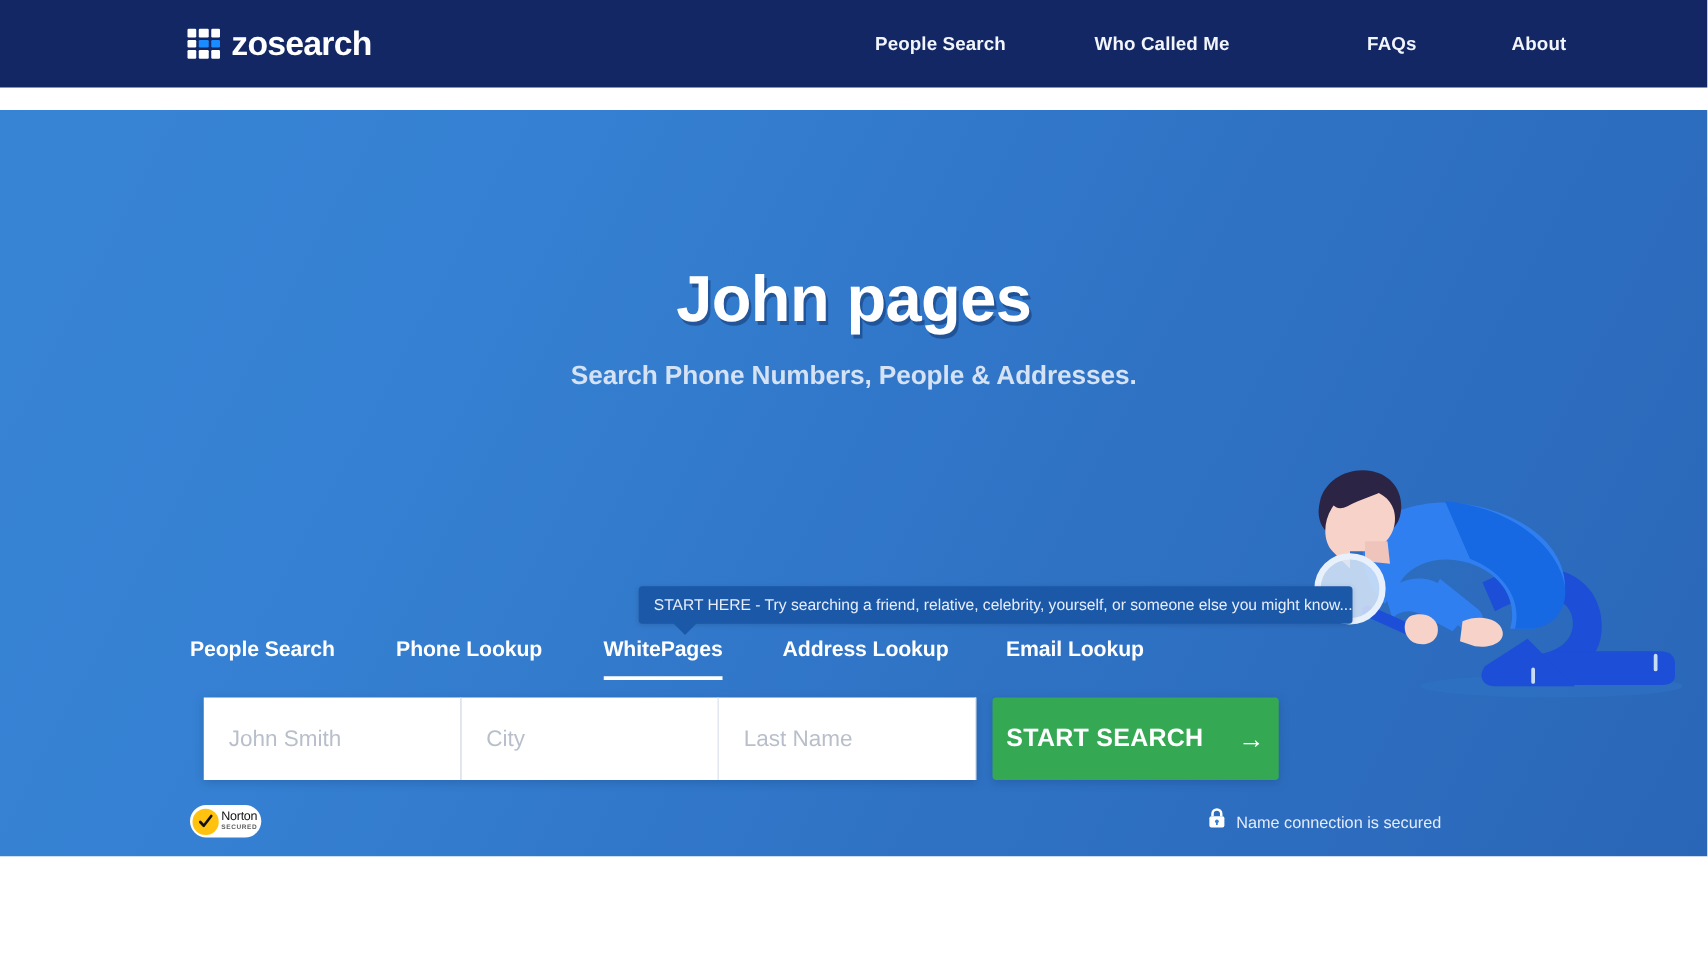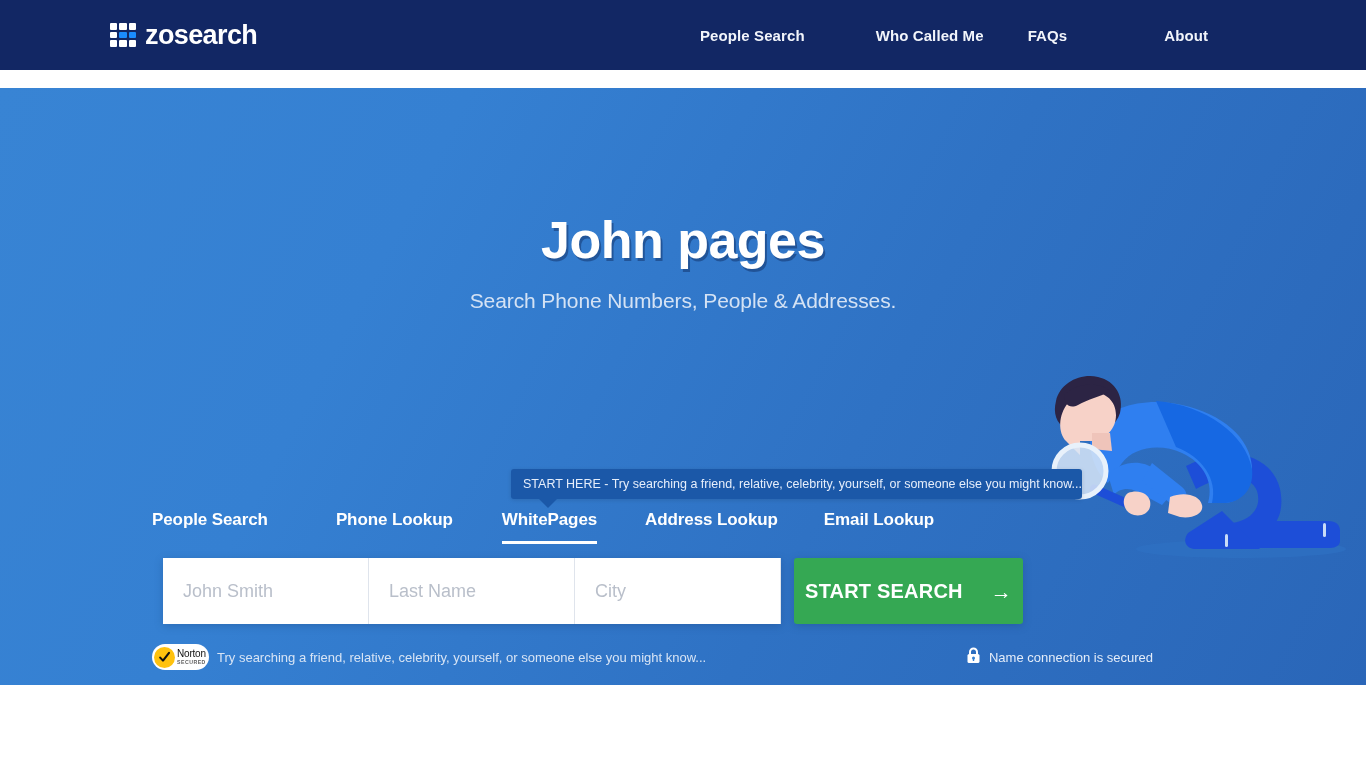--- a/index.html
+++ b/index.html
@@ -12,20 +12,21 @@
     font-family: "Liberation Sans", sans-serif;
   }
 
   
   .site-header {
     height: 70px;
     background: #122764;
     display: flex;
     align-items: center;
     position: relative;
+    padding-left: 40px;
   }
 
   .logo-wrap {
     display: flex;
     align-items: center;
     margin-left: 110px;
     gap: 9px;
     cursor: pointer;
   }
 
@@ -58,22 +59,22 @@
   }
   .main-nav a {
     color: #f2f5fb;
     font-size: 15px;
     font-weight: 600;
     text-decoration: none;
     letter-spacing: 0.1px;
     white-space: nowrap;
   }
   .nav-people  { margin-right: 71px; }
-  .nav-who     { margin-right: 44px; }
-  .nav-faqs    { margin-right: 97px; text-align: center; }
+  .nav-who     { margin-right: 110px; }
+  .nav-faqs    { margin-right: 76px; text-align: center; }
 
   
   .header-gap { height: 18px; background: #ffffff; }
 
   
   .hero {
     position: relative;
     height: 597px;
     background: linear-gradient(118deg, #3884d4 0%, #3580d2 28%, #2f72c4 62%, #2a66b8 100%);
     overflow: hidden;
@@ -90,21 +91,21 @@
     text-shadow: 2px 3px 0 rgba(14,40,90,0.45);
     position: relative;
     z-index: 4;
   }
 
   .hero-sub {
     margin-top: 21px;
     text-align: center;
     color: #d4e2f4;
     font-size: 21px;
-    font-weight: 400;
+    font-weight: 700;
     letter-spacing: -0.1px;
     position: relative;
     z-index: 4;
   }
 
   
   .illustration {
     position: absolute;
     right: 10px;
     top: 283px;
@@ -152,21 +153,21 @@
     color: #ffffff;
     font-size: 17px;
     font-weight: 700;
     padding-bottom: 11px;
     cursor: pointer;
     white-space: nowrap;
     border-bottom: 3px solid transparent;
     letter-spacing: -0.1px;
   }
   .tab + .tab { margin-left: 0; }
-  .tab.gap1 { margin-left: 68px; }
+  .tab.gap1 { margin-left: 49px; }
   .tab.gap2 { margin-left: 49px; }
   .tab.gap3 { margin-left: 48px; }
   .tab.gap4 { margin-left: 46px; }
   .tab.active { border-bottom-color: #ffffff; }
 
   
   .search-bar {
     position: absolute;
     left: 163px;
     top: 470px;
@@ -390,22 +391,22 @@
   <div class="tabs">
     <div class="tab">People Search</div>
     <div class="tab gap1">Phone Lookup</div>
     <div class="tab gap2 active">WhitePages</div>
     <div class="tab gap3">Address Lookup</div>
     <div class="tab gap4">Email Lookup</div>
   </div>
 
   <div class="search-bar">
     <input class="field field-first" type="text" placeholder="John Smith" style="">
+    <input class="field field-city" type="text" placeholder="City" style="">
     <input class="field field-last" type="text" placeholder="Last Name" style="">
-    <input class="field field-city" type="text" placeholder="City" style="">
 
 
     <button class="start-search">
       <span>START SEARCH</span>
       <span class="arrow">→</span>
     </button>
   </div>
 
   <div class="foot-row">
 
@@ -414,21 +415,20 @@
         <svg width="13" height="13" viewBox="0 0 13 13">
           <path d="M2.2 6.6 L5 9.6 L11 1.8" stroke="#111111" stroke-width="2.1" fill="none" stroke-linecap="round" stroke-linejoin="round"></path>
         </svg>
       </span>
       <span class="norton-words">
         <span class="n1">Norton</span>
         <span class="n2">SECURED</span>
       </span>
     </div>
 
-    <span class="norton-text">Try searching a friend, relative, celebrity, yourself, or someone else you might know...</span>
 
     <div class="secured">
       <span>
         <svg width="15" height="17" viewBox="0 0 15 17">
           <path d="M4 7 V5 a3.5 3.5 0 0 1 7 0 V7" stroke="#ffffff" stroke-width="2" fill="none"></path>
           <rect x="1.5" y="7" width="12" height="9" rx="1.6" fill="#ffffff"></rect>
           <circle cx="7.5" cy="11" r="1.5" fill="#3580d2"></circle>
           <rect x="6.8" y="11" width="1.4" height="3" fill="#3580d2"></rect>
         </svg>
       </span>

